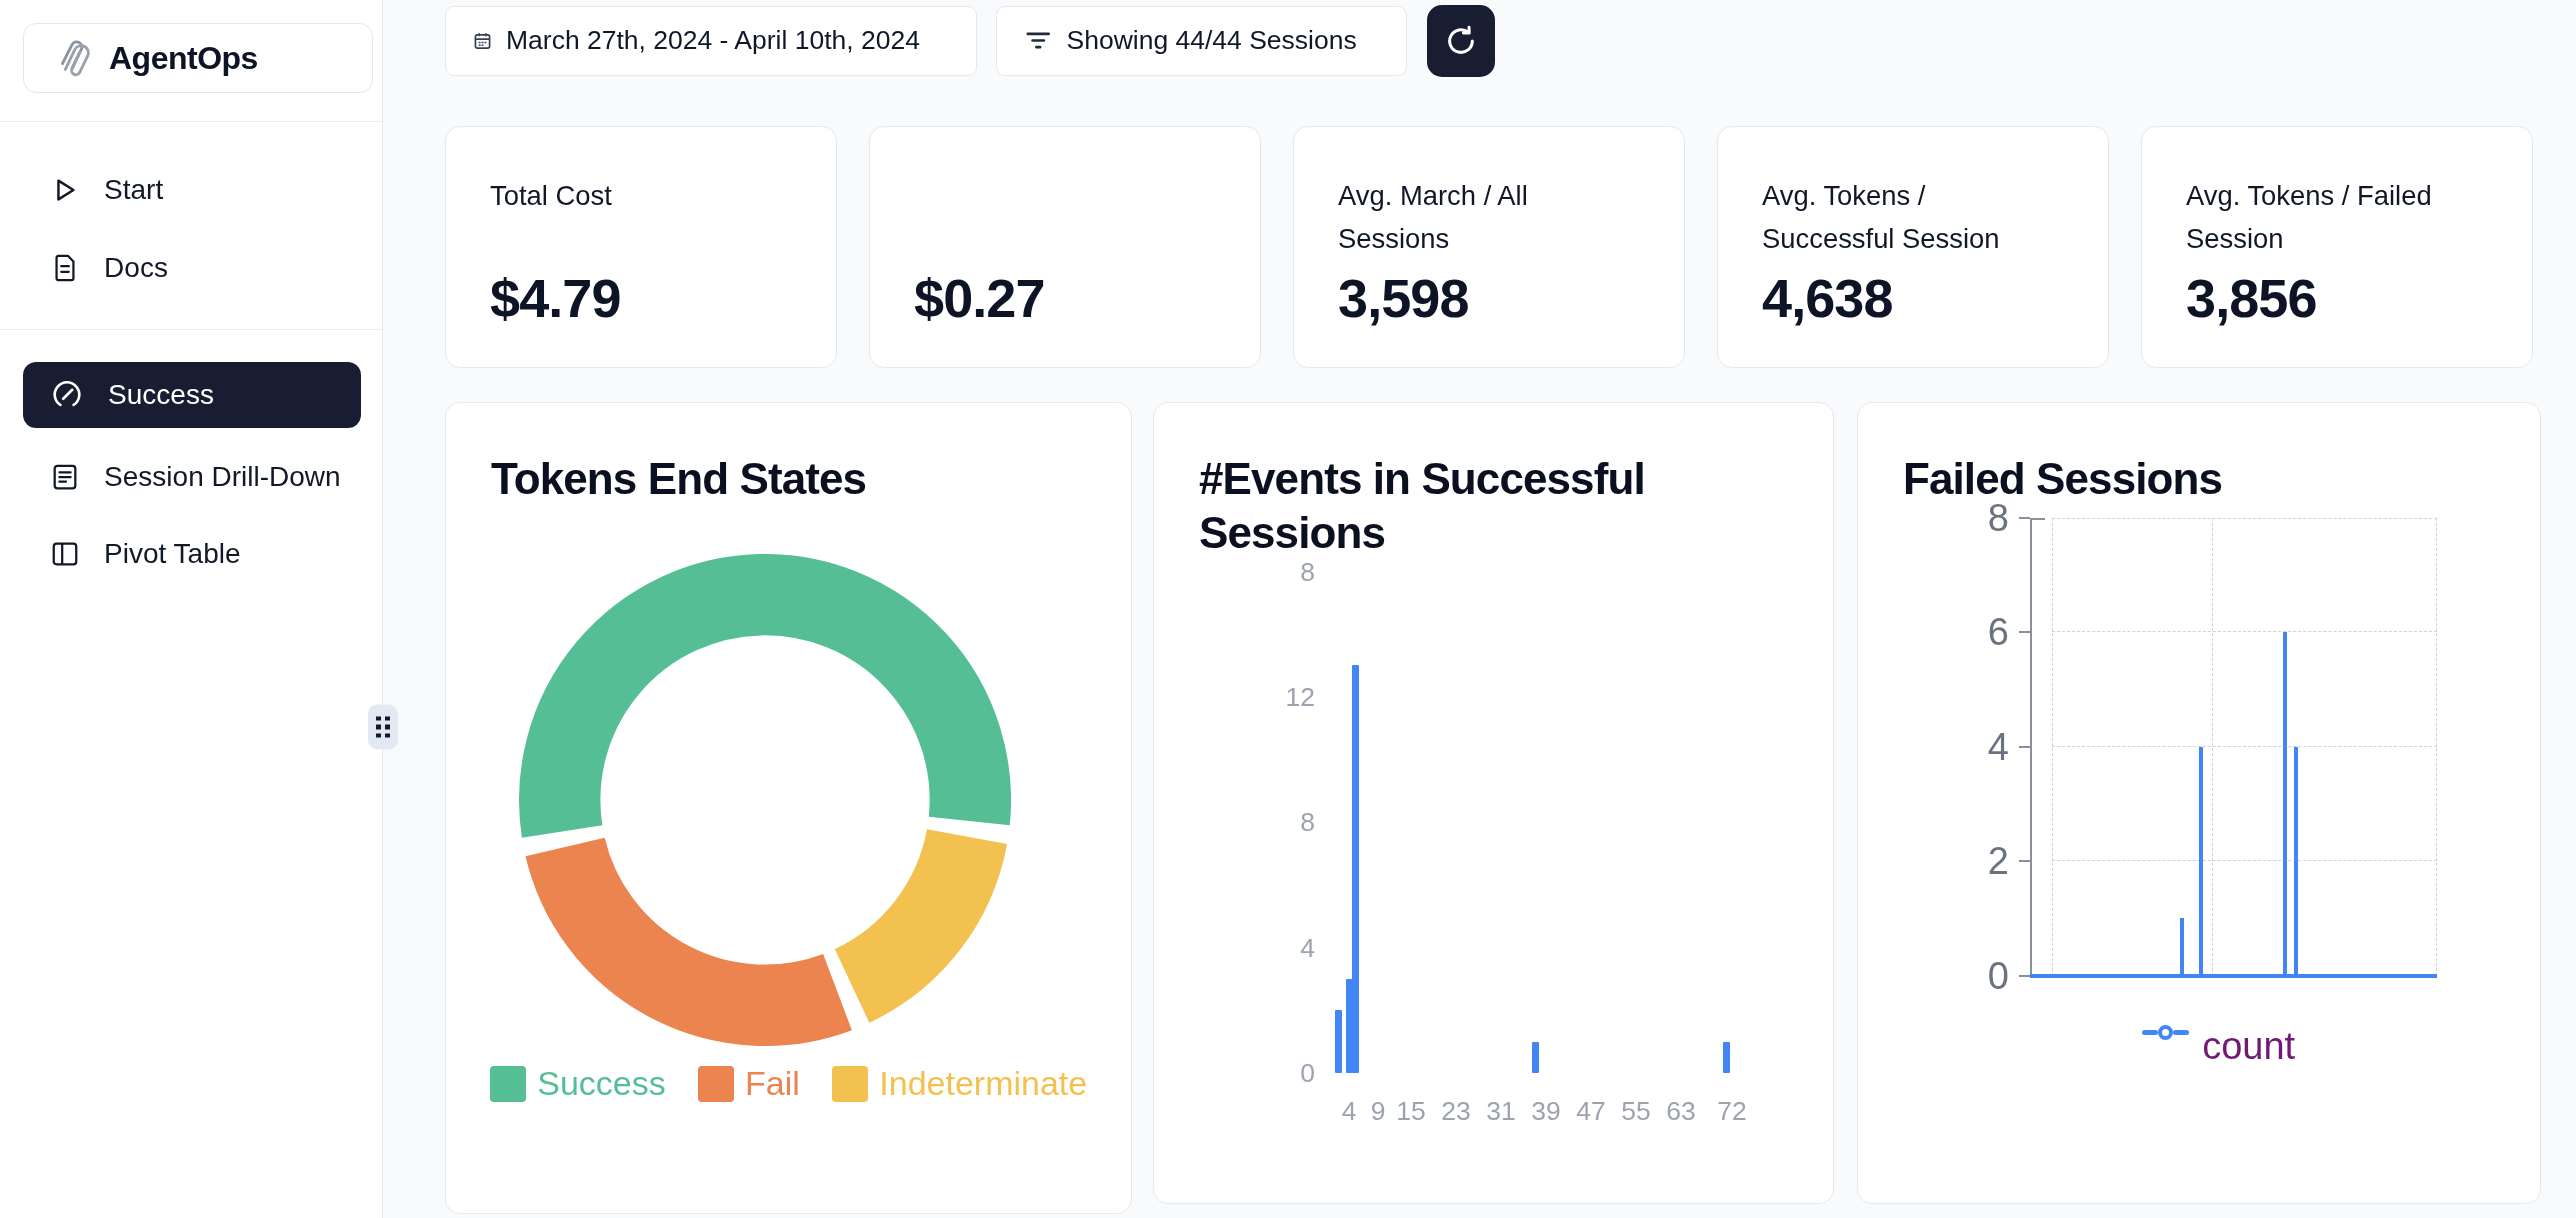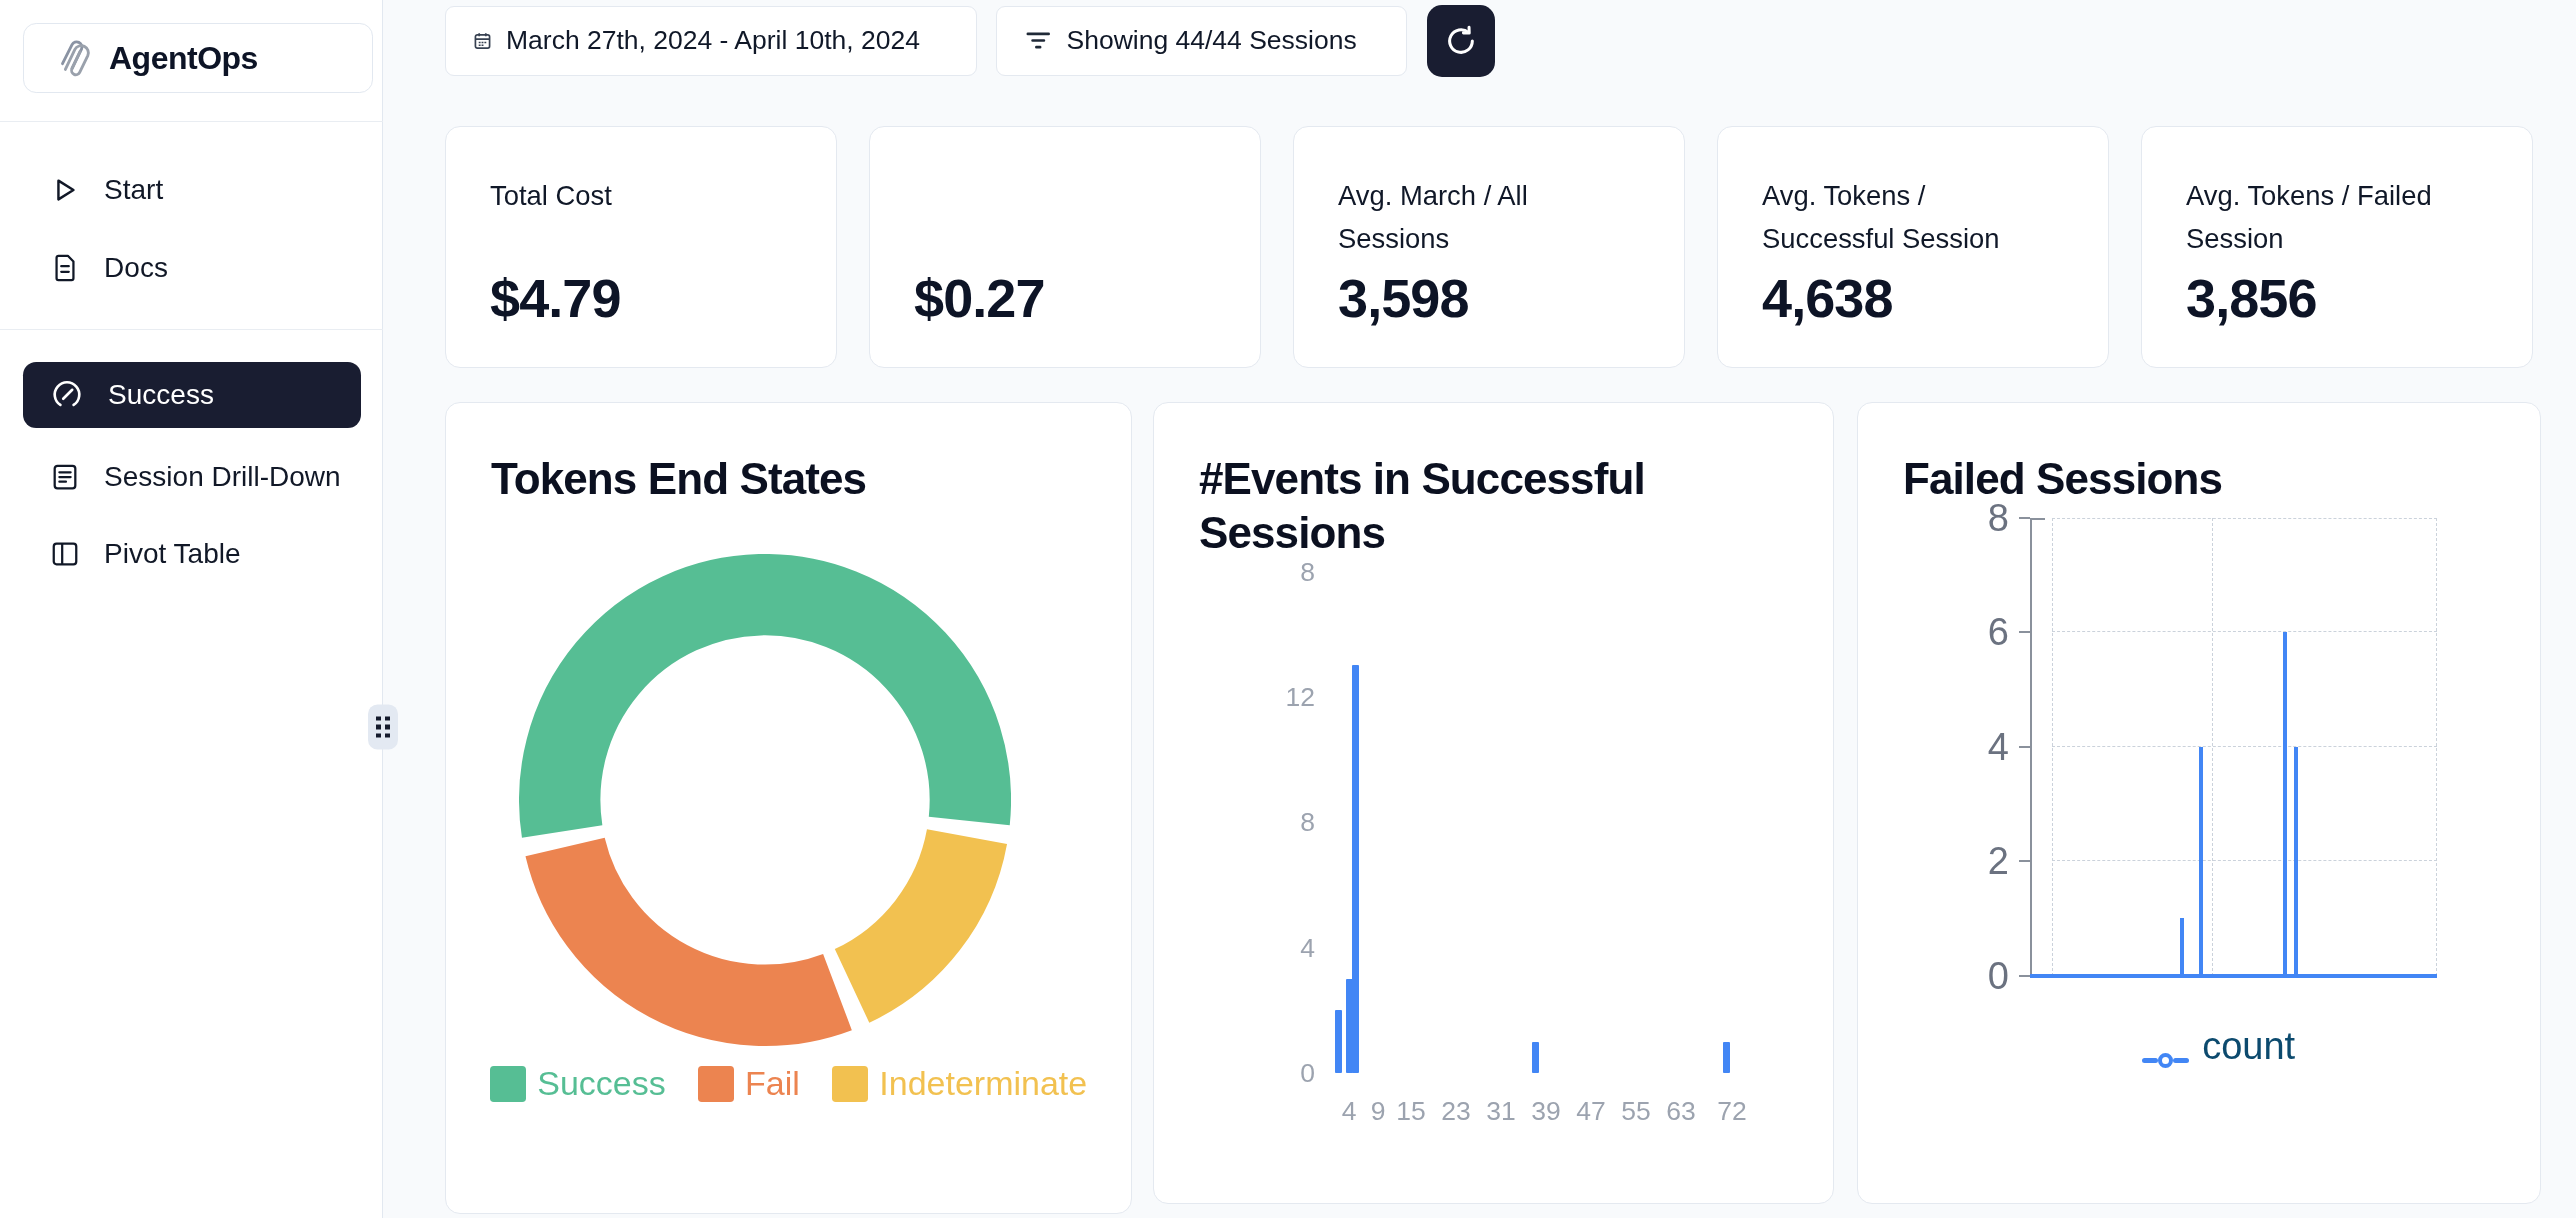--- a/index.html
+++ b/index.html
@@ -85,22 +85,22 @@
   .vbar { position:absolute; border-radius:0.9px; }
   
   .ln-ylabel { position:absolute; font-size:38px; color:#6B7280; line-height:42px; text-align:right; }
   .line-box { position:absolute; border:1.9px dashed #CBD2DB; border-bottom:none; }
   .hgrid { position:absolute; border-top:1.9px dashed #CBD2DB; height:0; }
   .vgrid { position:absolute; border-left:1.9px dashed #CBD2DB; width:0; }
   .yaxis { position:absolute; width:1.9px; background:#8A919C; }
   .ytick { position:absolute; height:1.9px; width:11.4px; background:#8A919C; }
   .spike { position:absolute; }
   .line-legend {
-    position:absolute; display:flex; align-items:flex-end; gap:13.2px;
-    font-size:38px; color:#0c4a6e; cursor:pointer;
+    position:absolute; display:flex; align-items:flex-start; gap:13.2px;
+    font-size:38px; color:#701a75; cursor:pointer;
   }
   .lg-marker { display:flex; align-items:center; }
   .lg-line { width:16px; height:4.7px; background:#4286F5; border-radius:2.8px; }
   .lg-circle { width:15px; height:15px; border:4.7px solid #4286F5; border-radius:50%; background:#fff; }
 </style>
 </head>
 <body>
 
 <aside class="sidebar">
   <div class="logo-card">

